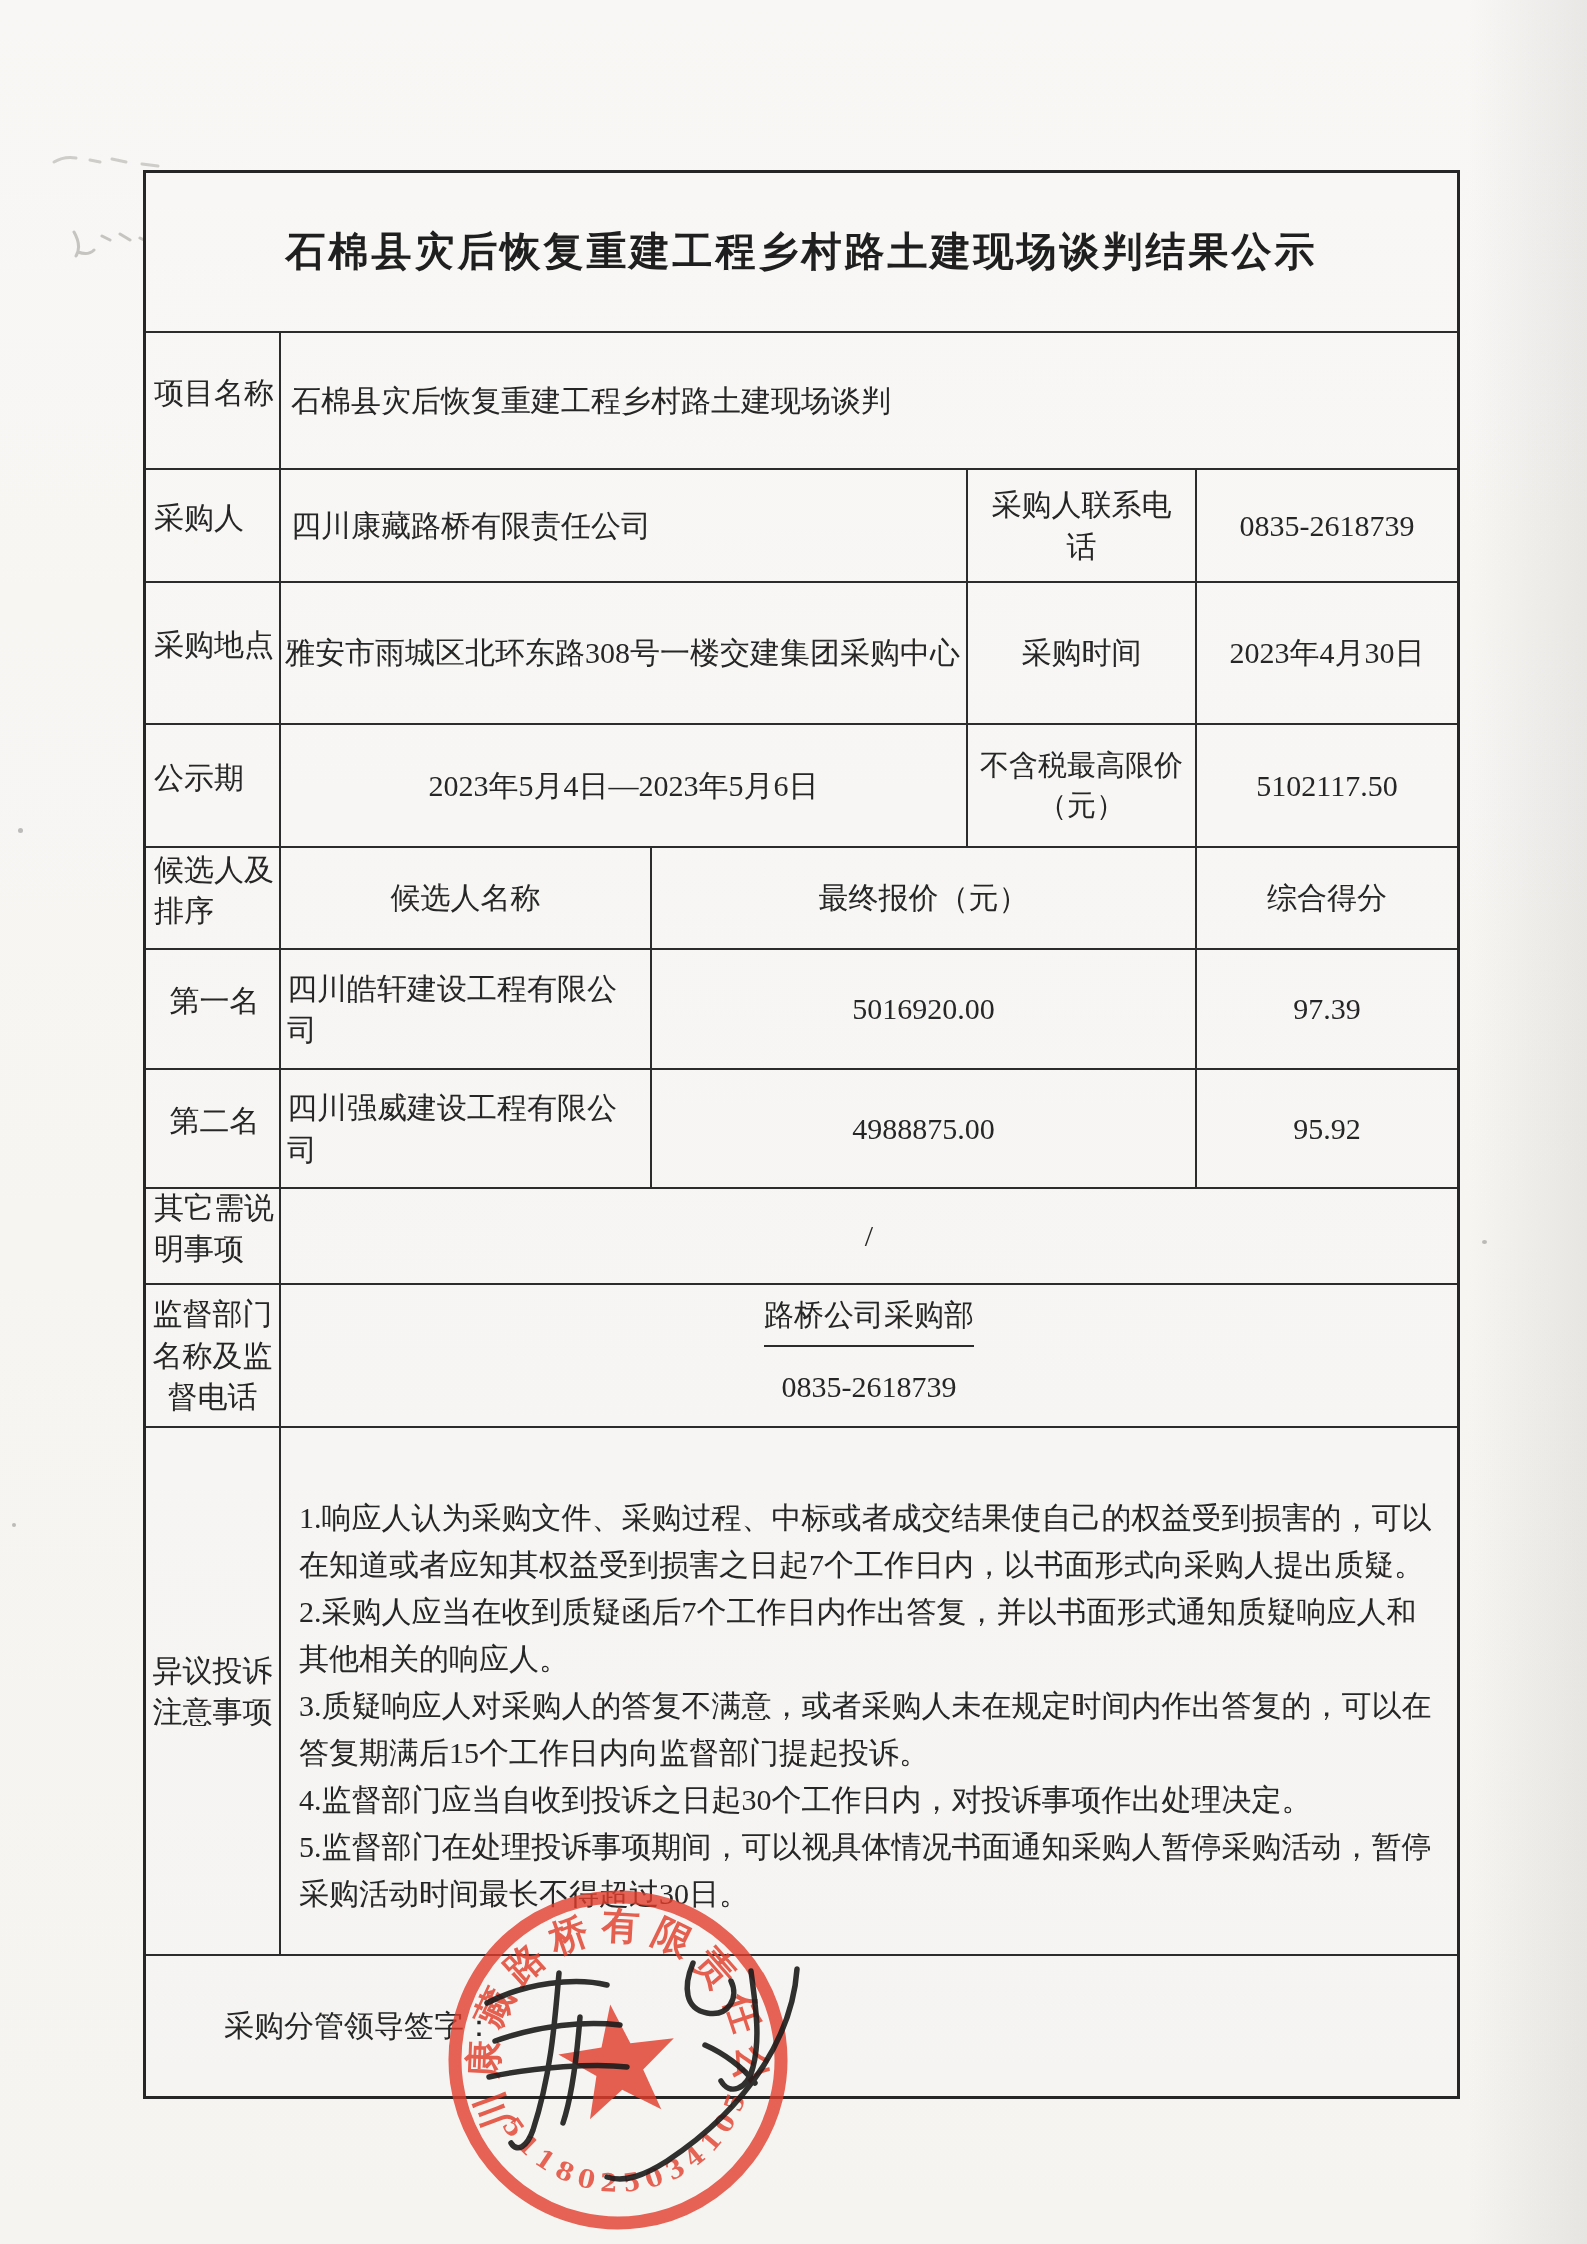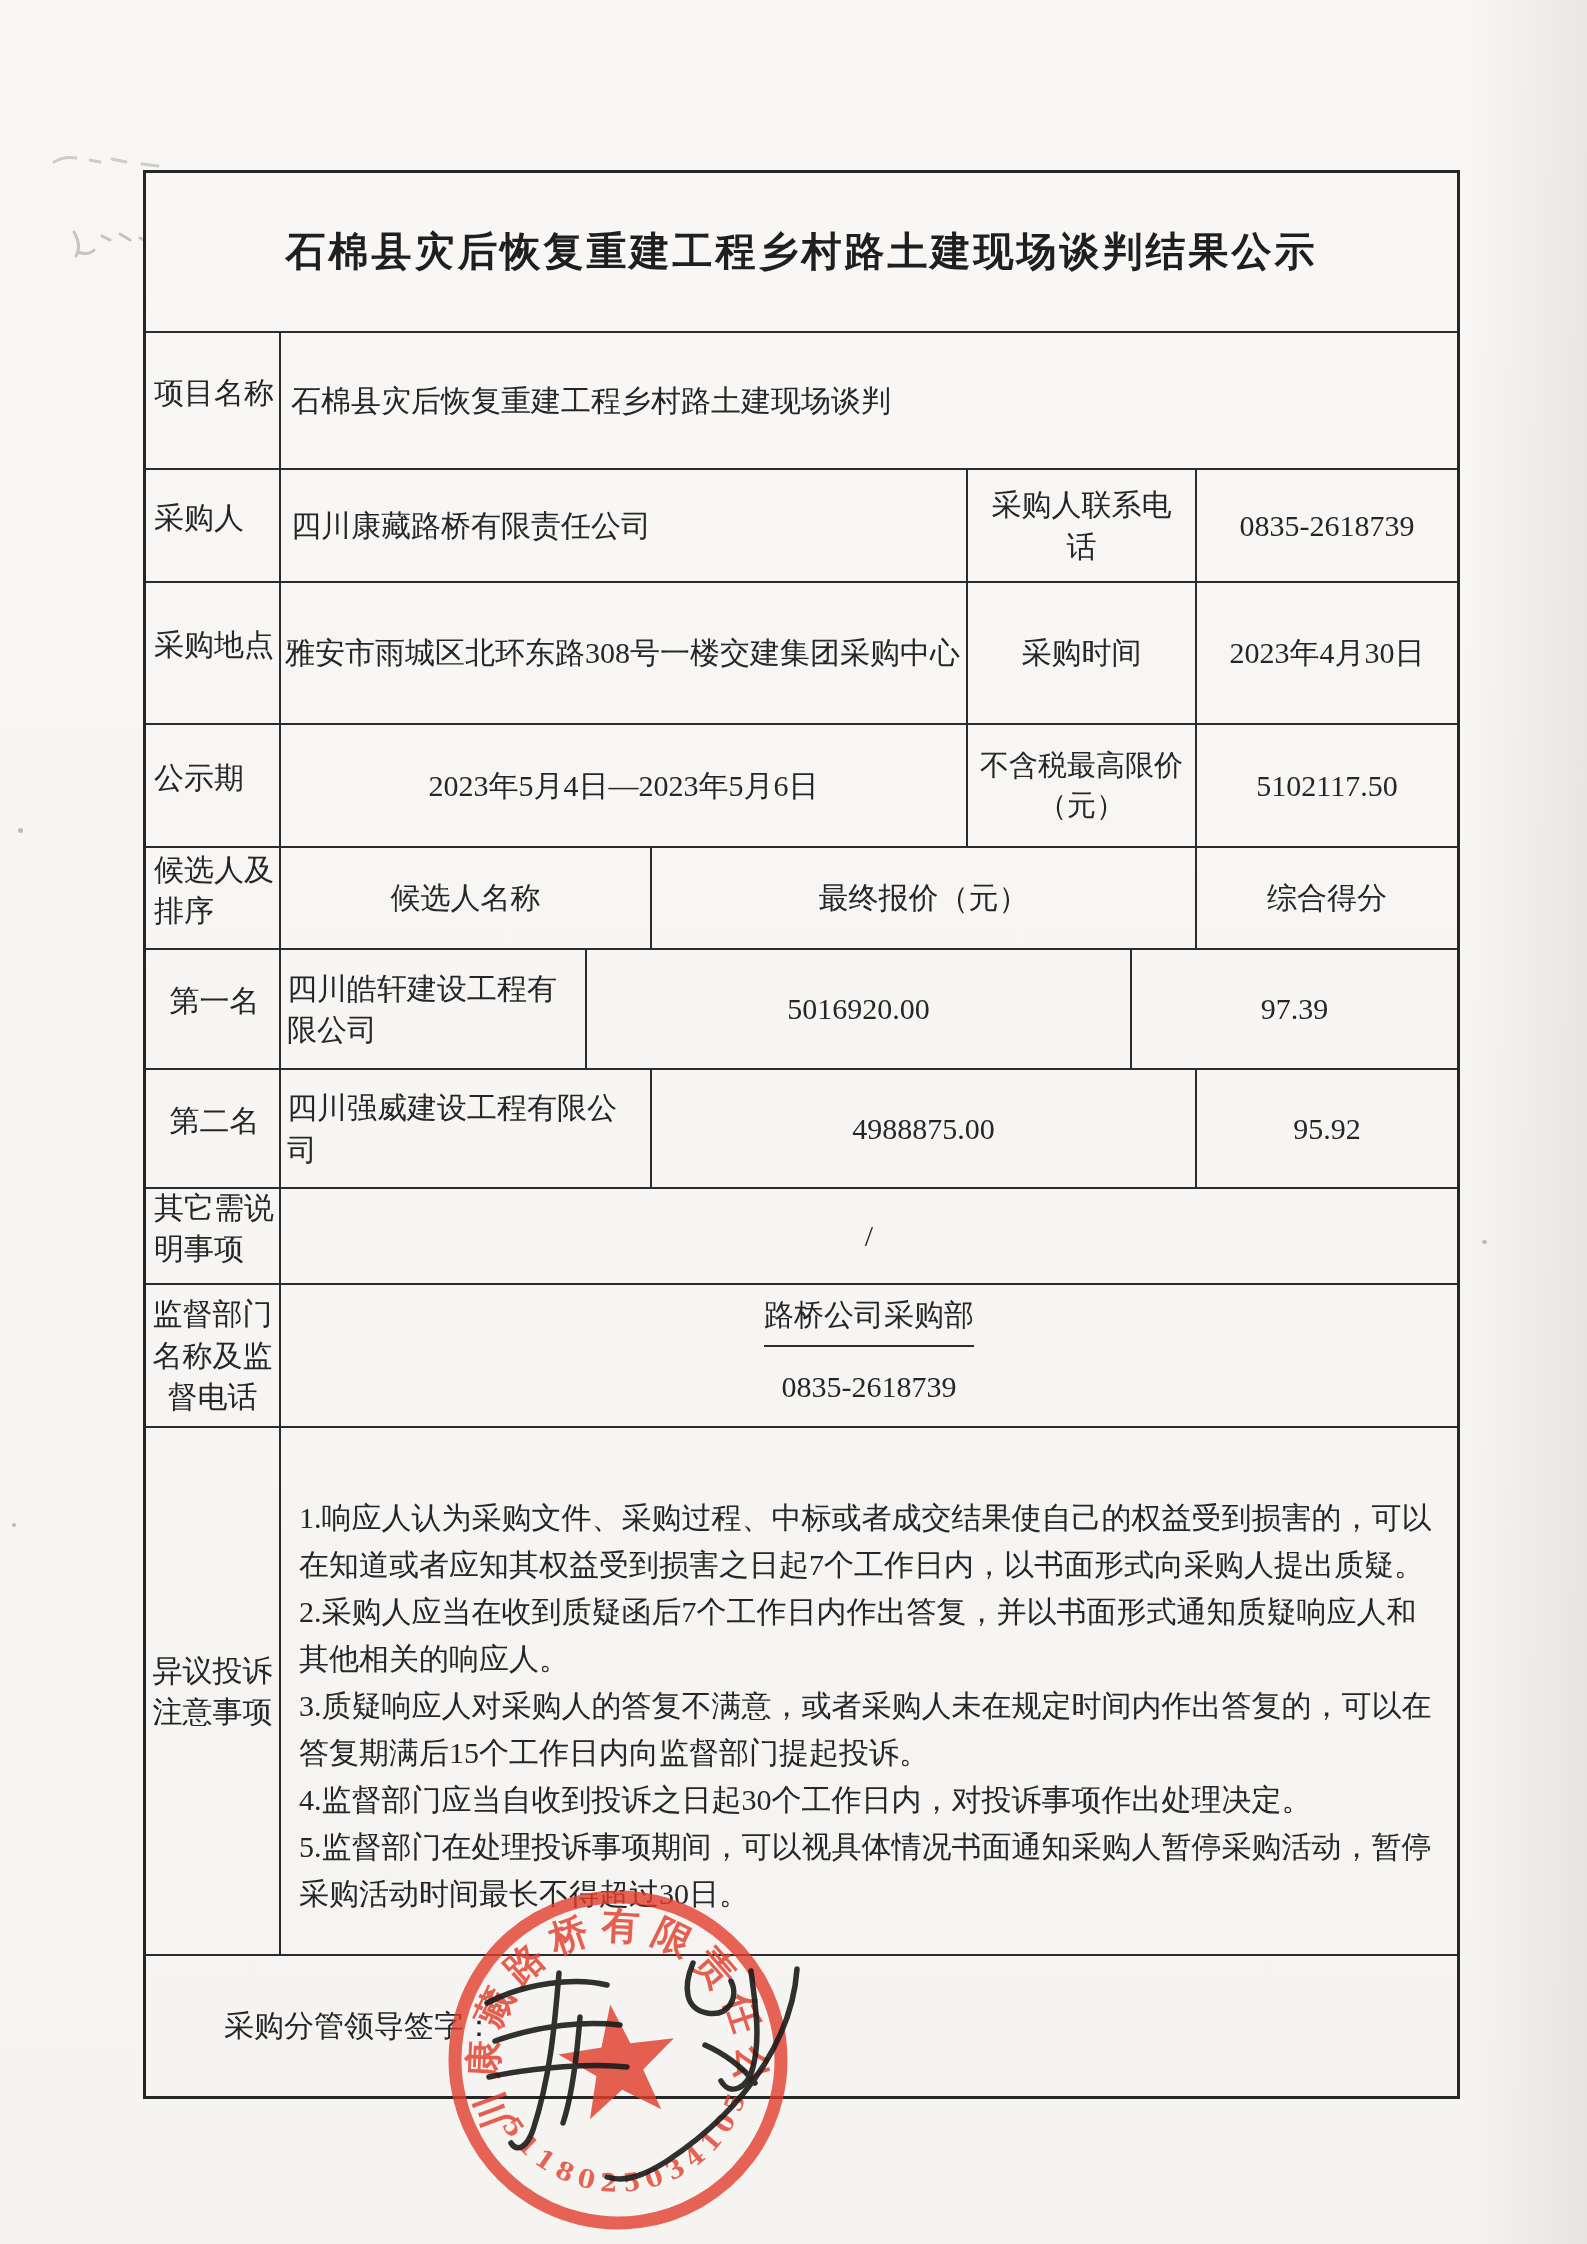--- a/index.html
+++ b/index.html
@@ -118,21 +118,21 @@
 
     <div class="row" style="height:102px">
       <div class="cell label">候选人及排序</div>
       <div class="cell c-center" style="width:371px">候选人名称</div>
       <div class="cell c-center" style="width:545px">最终报价（元）</div>
       <div class="cell v2 c-center">综合得分</div>
     </div>
 
     <div class="row" style="height:120px">
       <div class="cell label c-center">第一名</div>
-      <div class="cell" style="width:306px;padding:8px 6px;">四川皓轩建设工程有限公司</div>
+      <div class="cell" style="width:371px;padding:8px 6px;">四川皓轩建设工程有限公司</div>
       <div class="cell c-center" style="width:545px">5016920.00</div>
       <div class="cell v2 c-center">97.39</div>
     </div>
 
     <div class="row" style="height:119px">
       <div class="cell label c-center">第二名</div>
       <div class="cell" style="width:371px;padding:0 6px;">四川强威建设工程有限公司</div>
       <div class="cell c-center" style="width:545px">4988875.00</div>
       <div class="cell v2 c-center">95.92</div>
     </div>

